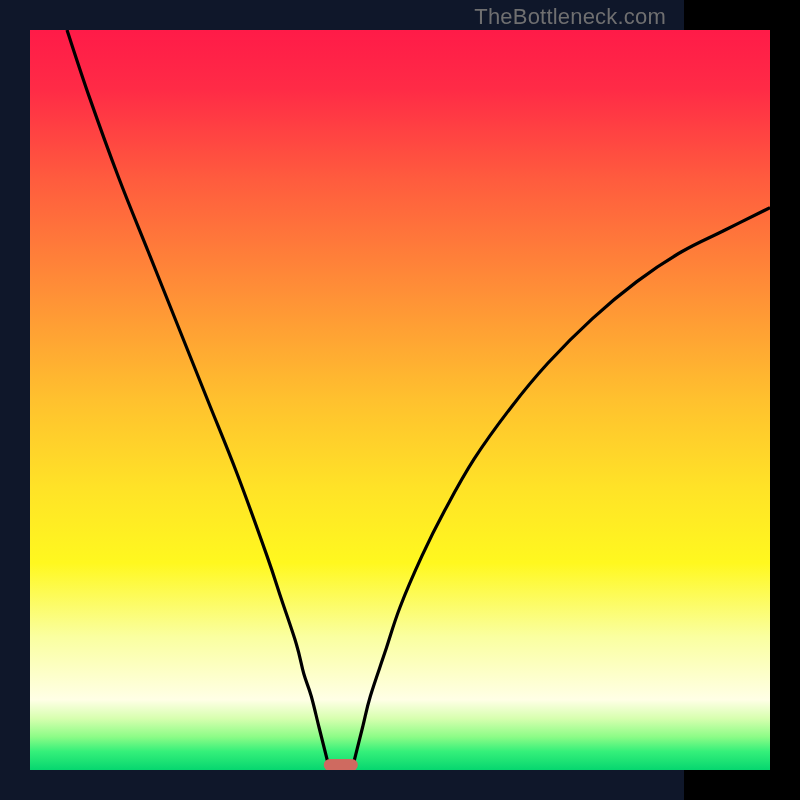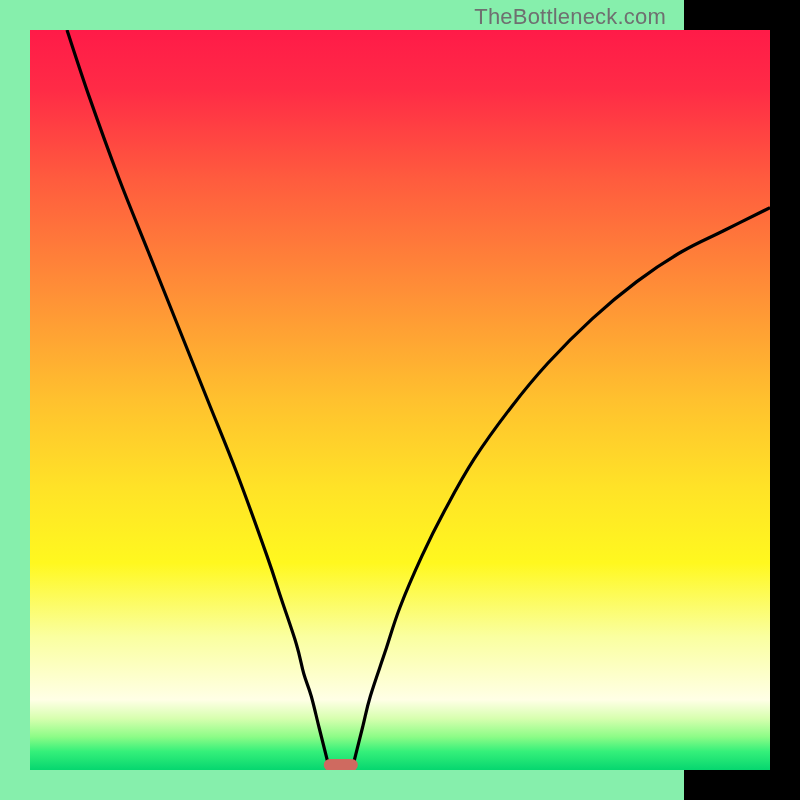--- a/index.html
+++ b/index.html
@@ -7,21 +7,21 @@
     padding: 0;
     width: 800px;
     height: 800px;
     background: #000;
     overflow: hidden;
   }
   .frame {
     position: absolute;
     top: 0; left: 0;
     width: 684px; height: 800px;
-    background: #86efac;
+    background: #0f172a;
   }
   .plot {
     position: absolute;
     top: 30px;
     left: 30px;
     width: 740px;
     height: 740px;
   }
   .watermark {
     position: absolute;

